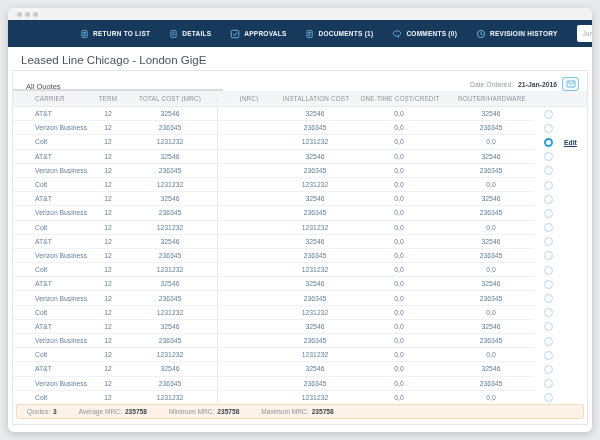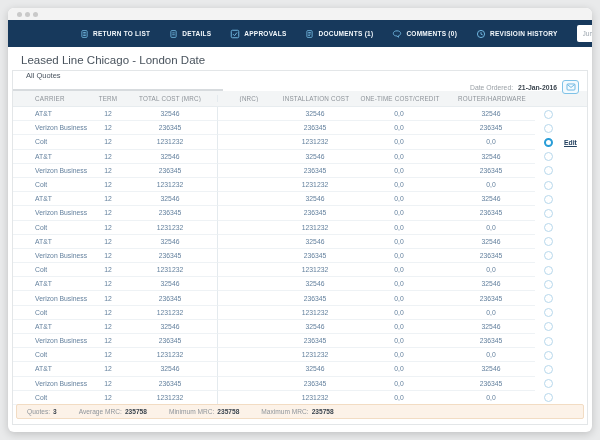--- a/index.html
+++ b/index.html
@@ -16,21 +16,21 @@
   .nav-label{color:#f3f8fc;font-size:6.5px;font-weight:700;letter-spacing:.25px;}
   .jump{margin-left:auto;display:flex;align-items:stretch;height:17px;}
   .jump input{width:72px;height:17px;border:none;border-radius:2px 0 0 2px;font-size:6.5px;
     padding:0 0 0 6px;color:#555;outline:none;box-sizing:border-box;font-family:"Liberation Sans",sans-serif;}
   .jump input::placeholder{color:#9aa4ad;}
   
   .page-title{font-size:11.5px;color:#49535d;padding:7px 10px 6px 13px;}
   
   .card{position:absolute;left:4px;right:4px;top:62px;bottom:7px;border:1px solid #e3e6e8;
     background:#fff;box-sizing:border-box;}
-  .tabrow{height:20px;display:flex;align-items:flex-start;position:relative;flex-direction:column;}
+  .tabrow{height:20px;display:flex;align-items:flex-end;position:relative;}
   .tab{font-size:7.5px;color:#4a5560;padding-left:13px;cursor:pointer;}
   .tab-underline{position:absolute;left:0;bottom:0;width:210px;height:2px;background:#d7dbde;}
   .date-wrap{margin-left:auto;display:flex;align-items:center;gap:5px;padding-right:8px;}
   .date-label{font-size:6.8px;color:#9aa0a6;}
   .date-value{font-size:6.8px;color:#3c4650;font-weight:700;}
   .mail{width:15px;height:12px;border:1px solid #7fc2e7;border-radius:3px;background:#f3fafe;
     display:flex;align-items:center;justify-content:center;cursor:pointer;}
   
   .thead{display:flex;height:15px;align-items:center;background:#f3f5f6;border-bottom:1px solid #e7ecef;}
   .th{font-size:6.3px;color:#8d9399;text-align:center;letter-spacing:.2px;white-space:nowrap;overflow:hidden;}
@@ -130,21 +130,21 @@
           </svg>
         </span>
       <span class="nav-label">REVISIOIN HISTORY</span>
     </div>
     <div class="jump">
       <input type="text" placeholder="Jump to" style="">
 
     </div>
   </div>
 
-  <div class="page-title">Leased Line Chicago - London Date</div>
+  <div class="page-title">Leased Line Chicago - London GigE</div>
 
   <div class="card">
     <div class="tabrow">
       <span class="tab">All Quotes</span>
       <span class="tab-underline"></span>
       <div class="date-wrap">
         <span class="date-label">Date Ordered:</span>
         <span class="date-value">21-Jan-2016</span>
         <span class="mail">
             <svg width="10" height="8" viewBox="0 0 12 10" fill="none" stroke="#5fb0e0" stroke-width="1.1">

